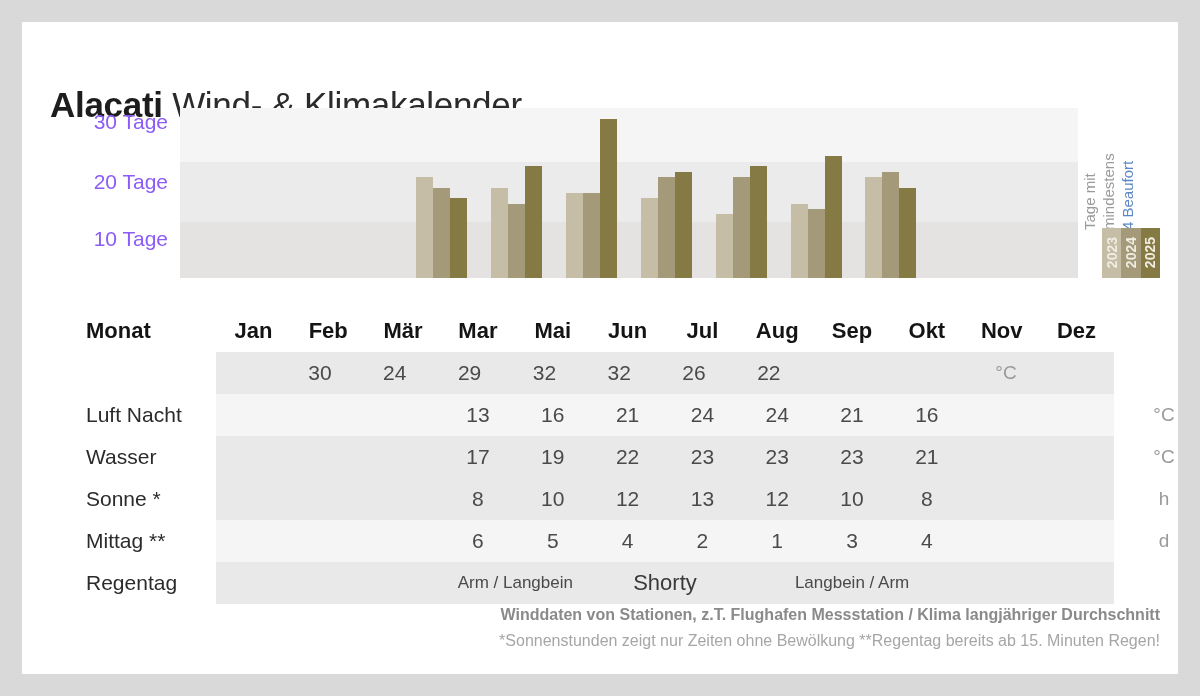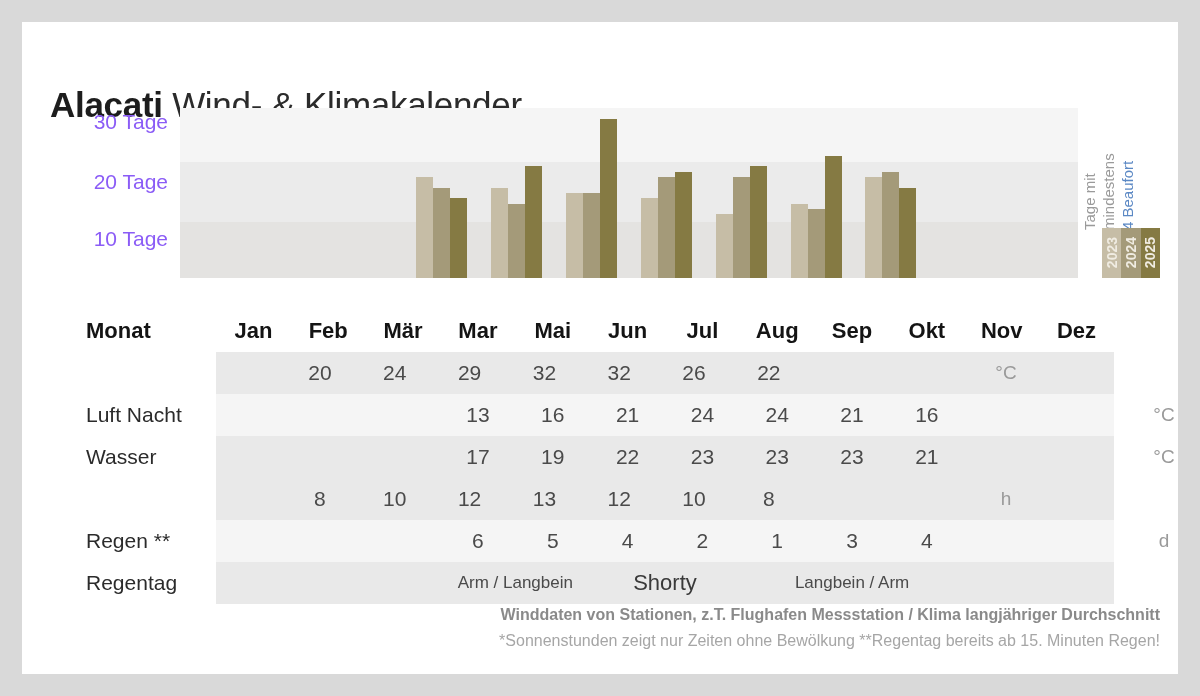--- a/index.html
+++ b/index.html
@@ -287,21 +287,21 @@
           <div class="cell">Dez</div>
         </div>
         <div class="unit"></div>
       </div>
       <div class="trow stripe-dark">
         <div class="rowbg"></div>
         <div class="cells">
           <div class="cell"></div>
           <div class="cell"></div>
           <div class="cell"></div>
-          <div class="cell">20</div>
+          <div class="cell">30</div>
           <div class="cell">24</div>
           <div class="cell">29</div>
           <div class="cell">32</div>
           <div class="cell">32</div>
           <div class="cell">26</div>
           <div class="cell">22</div>
           <div class="cell"></div>
           <div class="cell"></div>
         </div>
         <div class="unit">°C</div>
@@ -339,39 +339,40 @@
           <div class="cell">23</div>
           <div class="cell">23</div>
           <div class="cell">21</div>
           <div class="cell"></div>
           <div class="cell"></div>
         </div>
         <div class="unit">°C</div>
       </div>
       <div class="trow stripe-dark">
         <div class="rowbg"></div>
+        <div class="rowlabel">Sonne *</div>
         <div class="cells">
           <div class="cell"></div>
           <div class="cell"></div>
           <div class="cell"></div>
           <div class="cell">8</div>
           <div class="cell">10</div>
           <div class="cell">12</div>
           <div class="cell">13</div>
           <div class="cell">12</div>
           <div class="cell">10</div>
           <div class="cell">8</div>
           <div class="cell"></div>
           <div class="cell"></div>
         </div>
         <div class="unit">h</div>
       </div>
       <div class="trow stripe-light">
         <div class="rowbg"></div>
-        <div class="rowlabel">Regen **</div>
+        <div class="rowlabel">Mittag **</div>
         <div class="cells">
           <div class="cell"></div>
           <div class="cell"></div>
           <div class="cell"></div>
           <div class="cell">6</div>
           <div class="cell">5</div>
           <div class="cell">4</div>
           <div class="cell">2</div>
           <div class="cell">1</div>
           <div class="cell">3</div>

